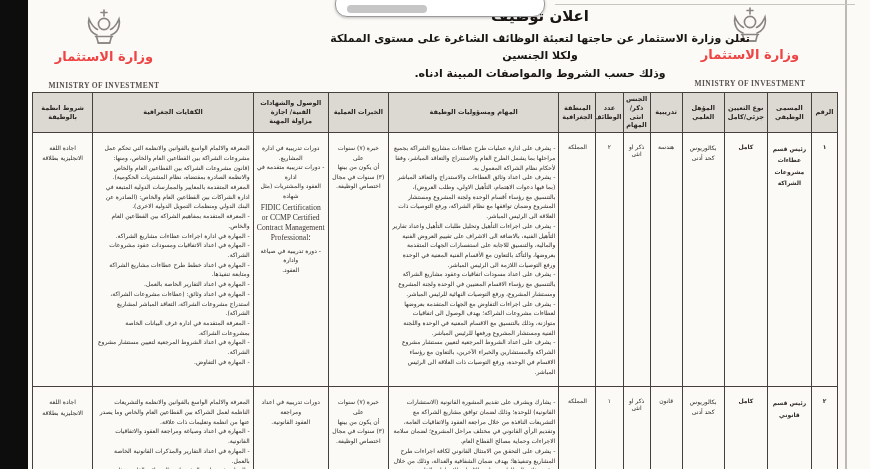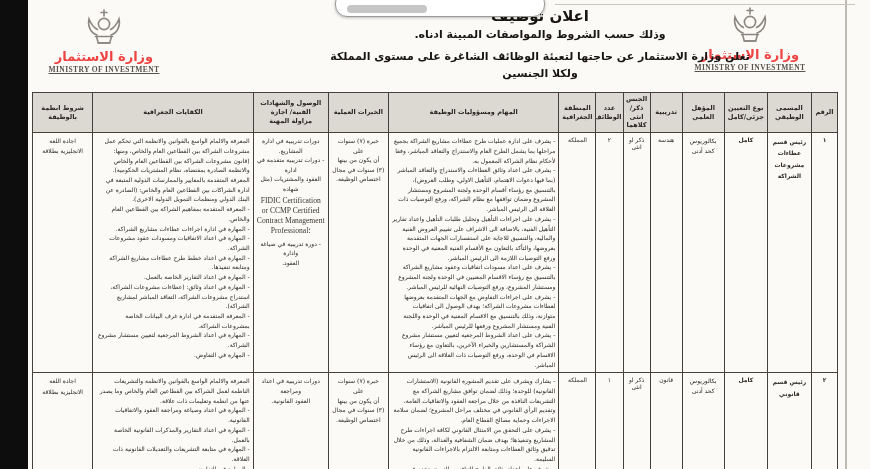--- a/index.html
+++ b/index.html
@@ -17,35 +17,35 @@
   .scroll-thumb{position:absolute;left:11px;bottom:3px;width:80px;height:8px;
     border-radius:4px;background:#c6c6c6;}
 
   
   .ministry-logo{position:absolute;width:128px;text-align:center;color:#6f6a66;}
   .logo-left{left:40px;top:8px;}
   .logo-right{left:686px;top:6px;}
   .crown{display:block;margin:0 auto 1px auto;}
   .logo-ar{font-size:13px;font-weight:bold;color:#ef4444;letter-spacing:1px;direction:rtl;}
   .logo-en{font-size:7.5px;font-weight:bold;font-family:"Liberation Serif",serif;
-    color:#57524e;letter-spacing:0.4px;margin-top:1px;text-decoration:underline;}
+    color:#57524e;letter-spacing:0.4px;margin-top:17px;}
 
   
   .title-block{position:absolute;left:320px;top:7px;width:440px;text-align:center;
     direction:rtl;color:#181512;}
   .announce-title{font-size:15px;font-weight:bold;}
   .announce-sub{font-size:11px;font-weight:bold;margin-top:5px;line-height:1.55;}
 
   
   .table-wrap{position:absolute;left:32px;top:92px;width:808px;}
   table.doc{border-collapse:collapse;table-layout:fixed;width:806px;direction:rtl;}
   table.doc th,table.doc td{border:1px solid #45403b;overflow:hidden;}
   table.doc th{background:#dcd8d2;font-size:6.5px;font-weight:bold;text-align:center;
     vertical-align:middle;padding:2px 1px;white-space:pre-line;line-height:1.35;color:#2b2622;}
-  table.doc td{font-size:6px;vertical-align:top;padding:3px 3px;color:#2e2925;
+  table.doc td{font-size:6px;vertical-align:top;padding:10px 3px;color:#2e2925;
     background:#fbfaf7;}
   tr.row-1{height:193px;}
   tr.row-2{height:200px;}
   .c-num{font-size:8px;font-weight:bold;text-align:center;padding-top:8px;}
   .c-title{font-size:8px;font-weight:bold;text-align:center;padding-top:5px;line-height:1.9;}
   .c-type{font-size:8px;font-weight:bold;text-align:center;padding-top:6px;}
   .c-qual{font-size:6px;text-align:center;padding-top:5px;line-height:1.6;white-space:pre-line;}
   .c-mid{font-size:6px;text-align:center;padding-top:6px;}
   .c-tasks{white-space:pre-line;text-align:right;line-height:1.62;font-size:5.7px;}
   .c-exp{white-space:pre-line;text-align:center;font-size:5.9px;padding-top:4px;line-height:1.6;}
@@ -91,22 +91,22 @@
         <path d="M15.5 28.5 l1.8 6.5 h11.4 l1.8 -6.5"></path>
         <path d="M17.3 35 h11.4"></path>
       </g>
     </svg>
     <div class="logo-ar">وزارة الاستثمار</div>
     <div class="logo-en">MINISTRY OF INVESTMENT</div>
   </div>
 
   <div class="title-block">
     <div class="announce-title">اعلان توظيف</div>
+    <div class="announce-sub">تعلن وزارة الاستثمار عن حاجتها لتعبئة الوظائف الشاغرة على مستوى المملكة ولكلا الجنسين</div>
     <div class="announce-sub" style="margin-top:1px;">وذلك حسب الشروط والمواصفات المبينة ادناه.</div>
-    <div class="announce-sub">تعلن وزارة الاستثمار عن حاجتها لتعبئة الوظائف الشاغرة على مستوى المملكة ولكلا الجنسين</div>
   </div>
 
   <div class="table-wrap">
     <table class="doc">
       <colgroup>
         <col style="width:26px">
           <col style="width:44px">
           <col style="width:43px">
         <col style="width:42px">
           <col style="width:32px">
@@ -124,21 +124,21 @@
         <th>الرقم</th>
         <th>المسمى
 الوظيفي</th>
         <th>نوع التعيين
 جزئي/كامل</th>
         <th>المؤهل
 العلمي</th>
         <th>تدريبية</th>
         <th>الجنس
 ذكر/انثى
-كلاهما</th>
+المهام</th>
         <th>عدد
 الوظائف</th>
         <th>المنطقة
 الجغرافية</th>
         <th>المهام ومسؤوليات الوظيفة</th>
         <th>الخبرات العملية</th>
         <th>الوصول والشهادات الفنية/ اجازة
 مزاولة المهنة</th>
         <th>الكفايات الجغرافية</th>
         <th>شروط انظمة

